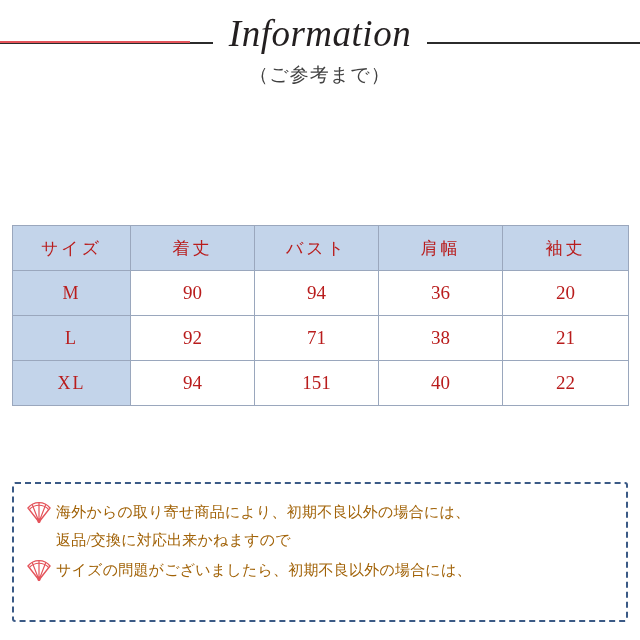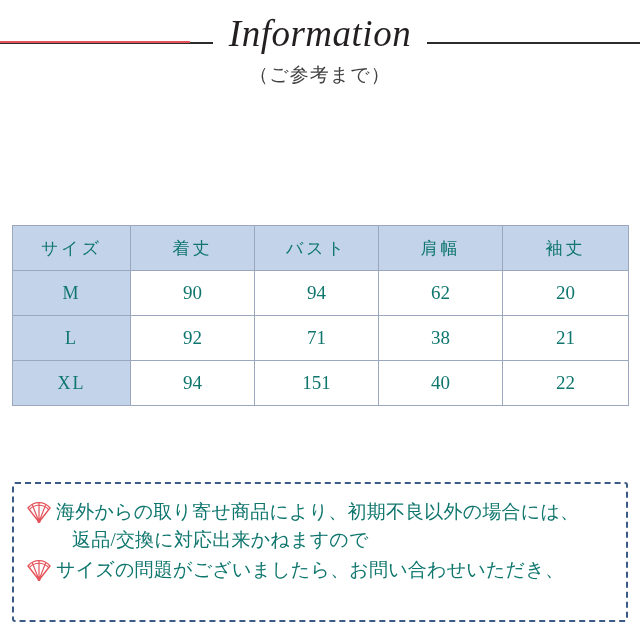--- a/index.html
+++ b/index.html
@@ -85,21 +85,21 @@
     border-collapse: collapse;
     width: 616px;
     table-layout: fixed;
   }
   table.size-table td, table.size-table th {
     border: 1px solid #9aa7bd;
     height: 44px;
     text-align: center;
     font-size: 17px;
     font-weight: normal;
-    color: #0f766e;
+    color: #b91c1c;
     padding: 0;
   }
   table.size-table thead th {
     background: #c3d4ea;
     letter-spacing: 3px;
     font-size: 17px;
   }
   table.size-table tbody td.size-col {
     background: #c3d4ea;
     letter-spacing: 2px;
@@ -133,28 +133,28 @@
     margin-bottom: 2px;
   }
   .fan-icon {
     flex: 0 0 auto;
     width: 26px;
     height: 24px;
     margin-right: 4px;
     margin-top: 2px;
   }
   .notice-text {
-    font-size: 19px;
+    font-size: 15px;
     line-height: 28px;
-    color: #0f766e;
+    color: #a16207;
     letter-spacing: 0.2px;
   }
   .notice-text .line2 {
     display: block;
-    margin-left: 16px;
+    margin-left: 0px;
   }
 </style>
 </head>
 <body>
 
 <div class="page">
 
   <div class="header">
     <div class="header-rule"></div>
     <div class="header-rule-red"></div>
@@ -180,21 +180,21 @@
           <th>バスト</th>
           <th>肩幅</th>
           <th>袖丈</th>
         </tr>
       </thead>
       <tbody>
         <tr>
           <td class="size-col">M</td>
           <td>90</td>
           <td>94</td>
-          <td>62</td>
+          <td>36</td>
           <td>20</td>
         </tr>
         <tr>
           <td class="size-col">L</td>
           <td>92</td>
           <td>71</td>
           <td>38</td>
           <td>21</td>
         </tr>
         <tr>
@@ -228,18 +228,18 @@
     <div class="notice-row">
       <span class="fan-icon">
         <svg width="26" height="24" viewBox="0 0 26 24">
           <path d="M13 22 L2 8 A14 14 0 0 1 24 8 Z" fill="#ffffff" stroke="#e4535a" stroke-width="1.4"></path>
           <path d="M13 22 L6.2 4.4 M13 22 L13 2.4 M13 22 L19.8 4.4" stroke="#e4535a" stroke-width="1.2"></path>
           <path d="M3.3 9.6 A13 13 0 0 1 22.7 9.6" fill="none" stroke="#e4535a" stroke-width="1.2"></path>
           <circle cx="13" cy="21.4" r="1.5" fill="#e4535a"></circle>
         </svg>
       </span>
       <span class="notice-text">
-        <span>サイズの問題がございましたら、お問い合わせいただき、</span>
+        <span>サイズの問題がございましたら、初期不良以外の場合には、</span>
       </span>
     </div>
 
   </div>
 </div>
 
 </body></html>

